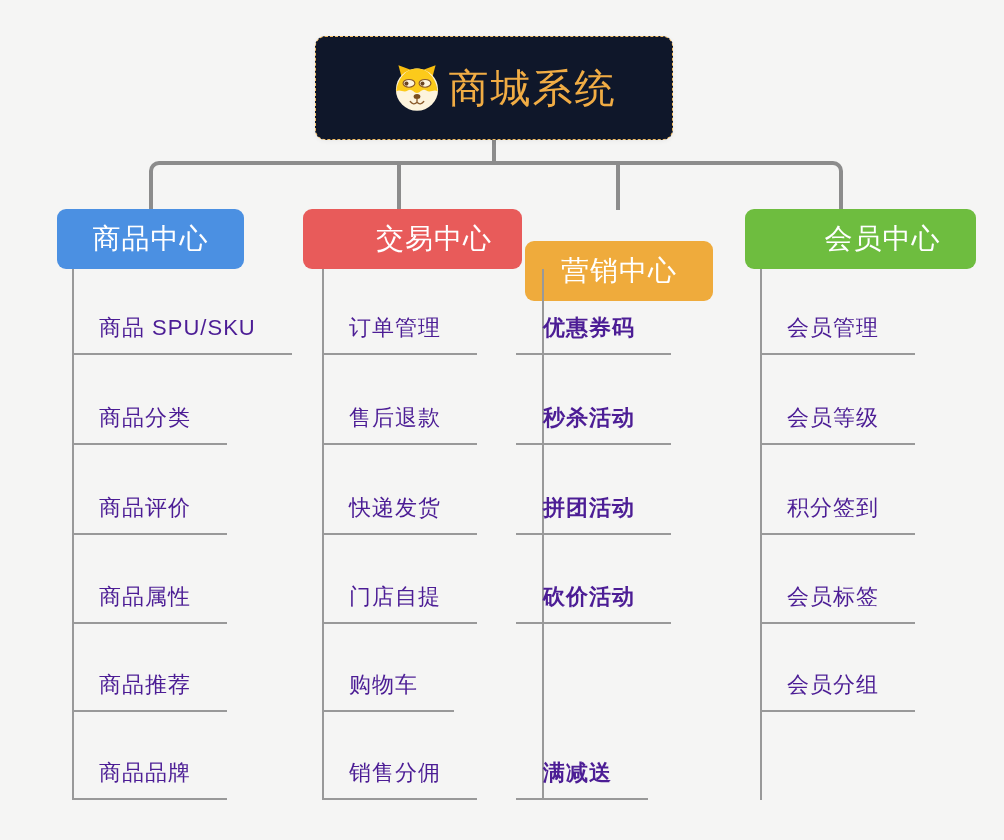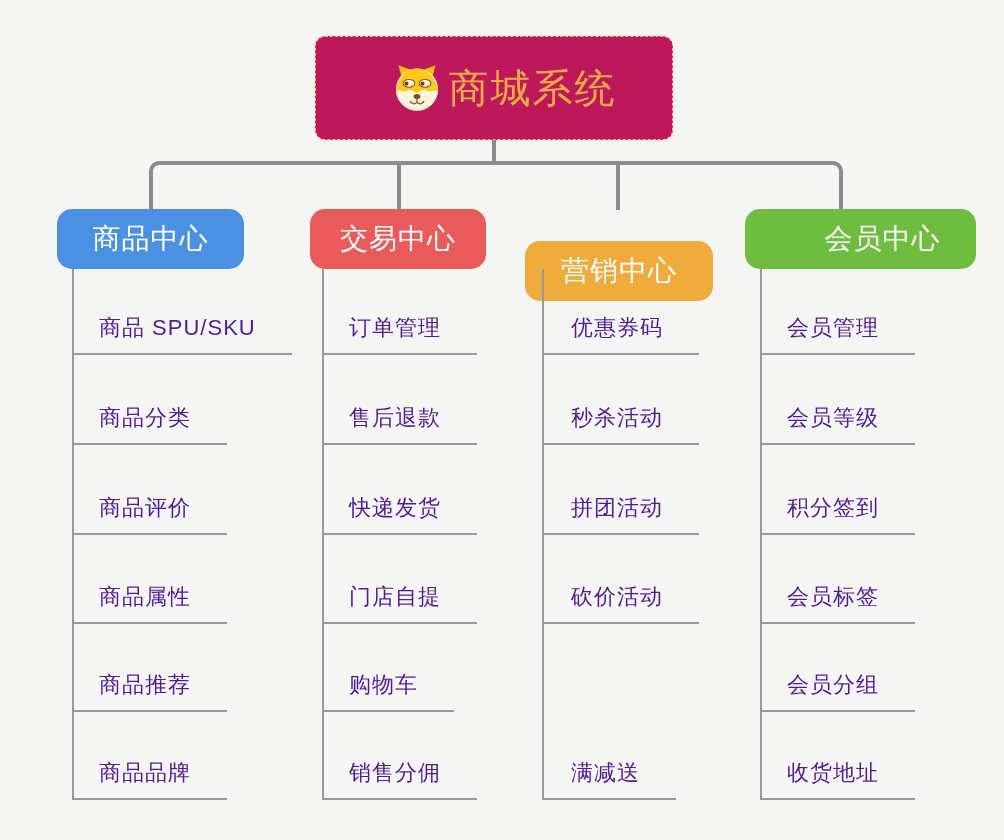--- a/index.html
+++ b/index.html
@@ -14,21 +14,21 @@
     height:840px;
     background:#f5f5f4;
     overflow:hidden;
   }
 
   
   .root-node{
     position:absolute;
     left:315px; top:36px;
     width:358px; height:104px;
-    background:#be185d;
+    background:#0f172a;
     border:1px dashed #f3be63;
     border-radius:10px;
     box-shadow:0 1px 5px rgba(0,0,0,0.05);
     display:flex;
     align-items:center;
     justify-content:center;
     gap:5px;
     box-sizing:border-box;
     padding-left:18px;
   }
@@ -62,32 +62,32 @@
   .stub-root{left:492px; top:139px; width:4px; height:24px;}
   .drop{top:163px; width:4px; height:47px;}
   .drop-b2{left:397px;}
   .drop-b3{left:616px;}
 
   
   .branch-box{
     position:absolute;
     top:209px;
     height:60px;
-    border-radius:15px;
+    border-radius:9px;
     color:#ffffff;
     font-size:28px;
     letter-spacing:1px;
     display:flex;
     align-items:center;
     justify-content:center;
     white-space:nowrap;
     cursor:default;
   }
   .bb1{left:57px;  width:187px;}
-  .bb2{left:310px; width:176px;}
+  .bb2{left:303px; width:176px;padding-left:43px;}
   .bb3{left:525px; width:188px;}
   .bb4{left:745px; width:187px;padding-left:44px;}
 
   
   .spine{
     position:absolute;
     top:269px;
     width:2px;
     height:531px;
     background:#999999;
@@ -103,21 +103,21 @@
     padding:0 36px 9px 27px;
     font-size:22px;
     line-height:33px;
     letter-spacing:1px;
     color:#4c1d95;
     border-bottom:2px solid #999999;
     white-space:nowrap;
   }
   .c1{left:72px;}
   .c2{left:322px;}
-  .c3{left:544px;}
+  .c3{left:516px;font-weight:bold;}
   .c4{left:760px;}
   .r1{top:311px;}
   .r2{top:401px;}
   .r3{top:491px;}
   .r4{top:580px;}
   .r5{top:668px;}
   .r6{top:756px;}
 </style>
 </head>
 <body>
@@ -191,15 +191,14 @@
   <div class="leaf c3 r2">秒杀活动</div>
   <div class="leaf c3 r3">拼团活动</div>
   <div class="leaf c3 r4">砍价活动</div>
   <div class="leaf c3 r6">满减送</div>
 
   <div class="leaf c4 r1">会员管理</div>
   <div class="leaf c4 r2">会员等级</div>
   <div class="leaf c4 r3">积分签到</div>
   <div class="leaf c4 r4">会员标签</div>
   <div class="leaf c4 r5">会员分组</div>
-  <div class="leaf c4 r6">收货地址</div>
 
 </div>
 
 </body></html>

